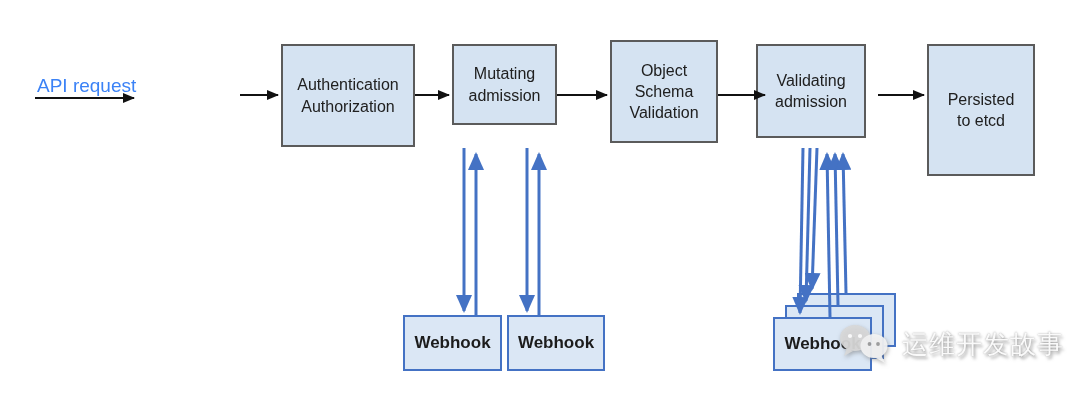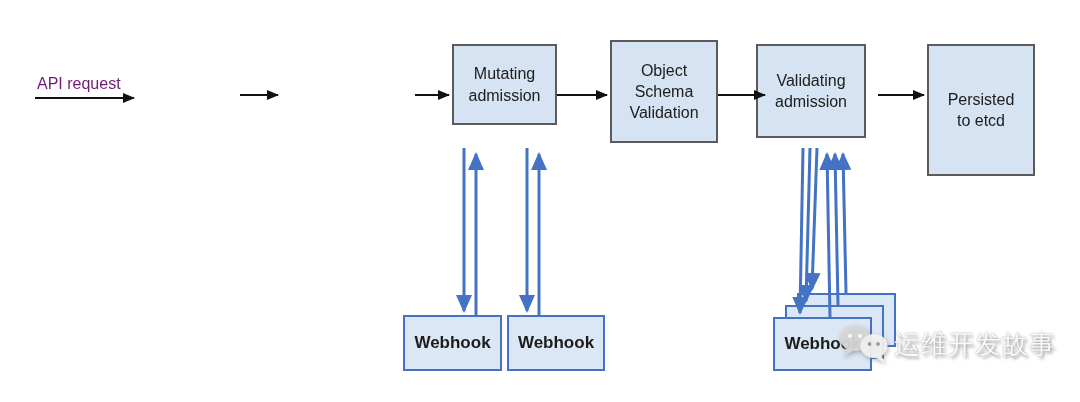--- a/index.html
+++ b/index.html
@@ -5,36 +5,38 @@
   html,body{margin:0;padding:0;background:#ffffff;}
   .stage{position:relative;width:1080px;height:402px;background:#ffffff;overflow:hidden;
          font-family:"Liberation Sans",sans-serif;}
   .node{position:absolute;box-sizing:border-box;background:#d5e3f2;border:2px solid #5b5b5b;
         display:flex;align-items:center;justify-content:center;text-align:center;
         font-size:16px;line-height:1.32;color:#202020;white-space:pre-line;}
   .webhook{position:absolute;box-sizing:border-box;background:#dbe7f5;border:2px solid #4472c4;
         display:flex;align-items:center;justify-content:center;text-align:center;
         font-size:17px;font-weight:600;color:#1c1c1c;}
   .stack-box{position:absolute;box-sizing:border-box;background:#dbe7f5;border:2px solid #4472c4;}
-  .entry-label{position:absolute;left:37px;top:75px;font-size:16px;color:#701a75;text-align:right;}
+  .entry-label{position:absolute;left:37px;top:75px;font-size:19px;color:#3b82f6;text-align:right;}
   svg.arrows{position:absolute;left:0;top:0;z-index:5;pointer-events:none;}
   .kline{stroke:#111111;stroke-width:2;fill:none;}
   .bline{stroke:#4472c4;stroke-width:3;fill:none;}
-  .watermark{position:absolute;left:838px;top:320px;z-index:10;display:flex;align-items:center;gap:2px;font-family:Liberation Serif, serif;}
+  .watermark{position:absolute;left:838px;top:320px;z-index:10;display:flex;align-items:center;gap:10px;font-family:Liberation Serif, serif;}
   .wm-icon{filter:drop-shadow(1px 2px 2px rgba(110,110,110,0.55));}
   .wm-text{font-size:26px;letter-spacing:1px;color:#fafafa;white-space:nowrap;
            text-shadow:0 0 2px rgba(140,140,140,0.9), 2px 3px 3px rgba(120,120,120,0.55);}
 </style>
 </head>
 <body>
 
 <div class="stage">
 
   <div class="entry-label">API request</div>
 
+  <div class="node" style="left:281px;top:44px;width:134px;height:103px">Authentication
+Authorization</div>
   <div class="node" style="left:452px;top:44px;width:105px;height:81px">Mutating
 admission</div>
   <div class="node" style="left:610px;top:40px;width:108px;height:103px">Object
 Schema
 Validation</div>
   <div class="node" style="left:756px;top:44px;width:110px;height:94px">Validating
 admission</div>
   <div class="node" style="left:927px;top:44px;width:108px;height:132px">Persisted
 to etcd</div>
 

